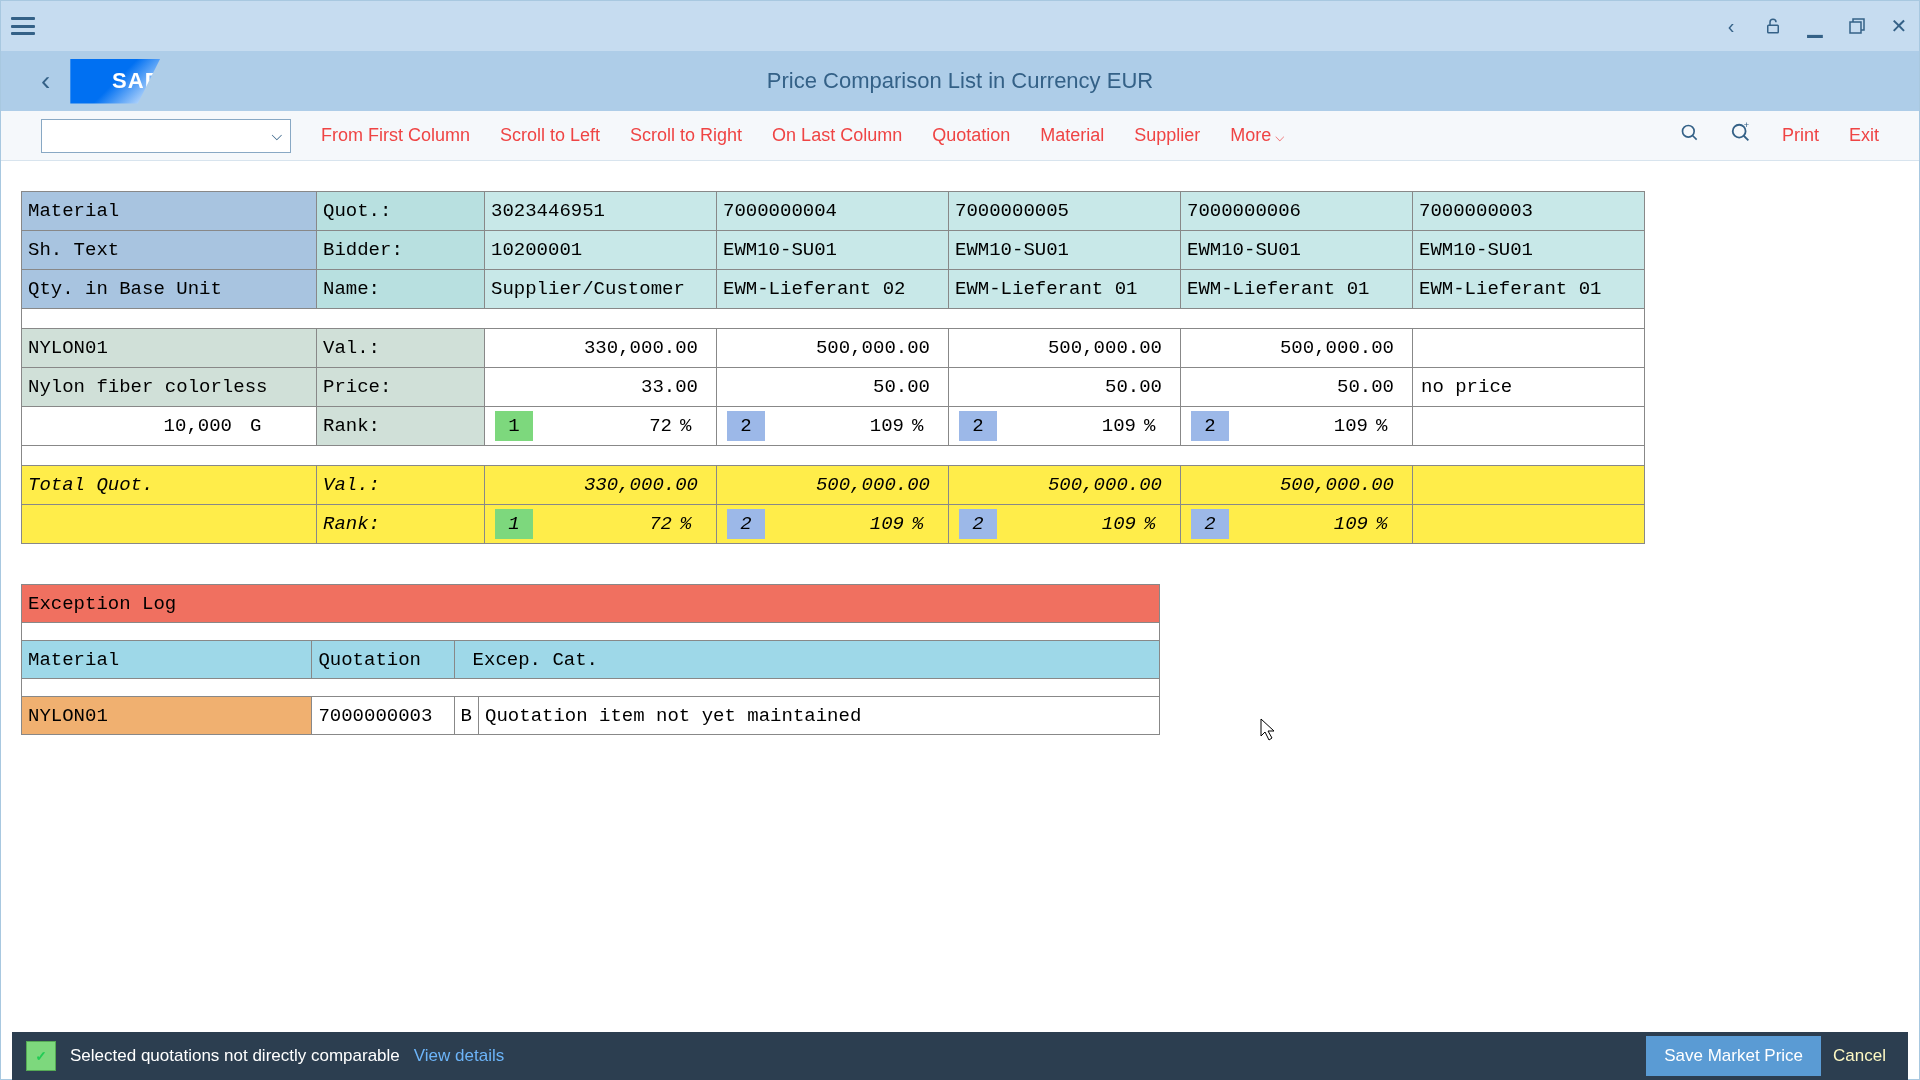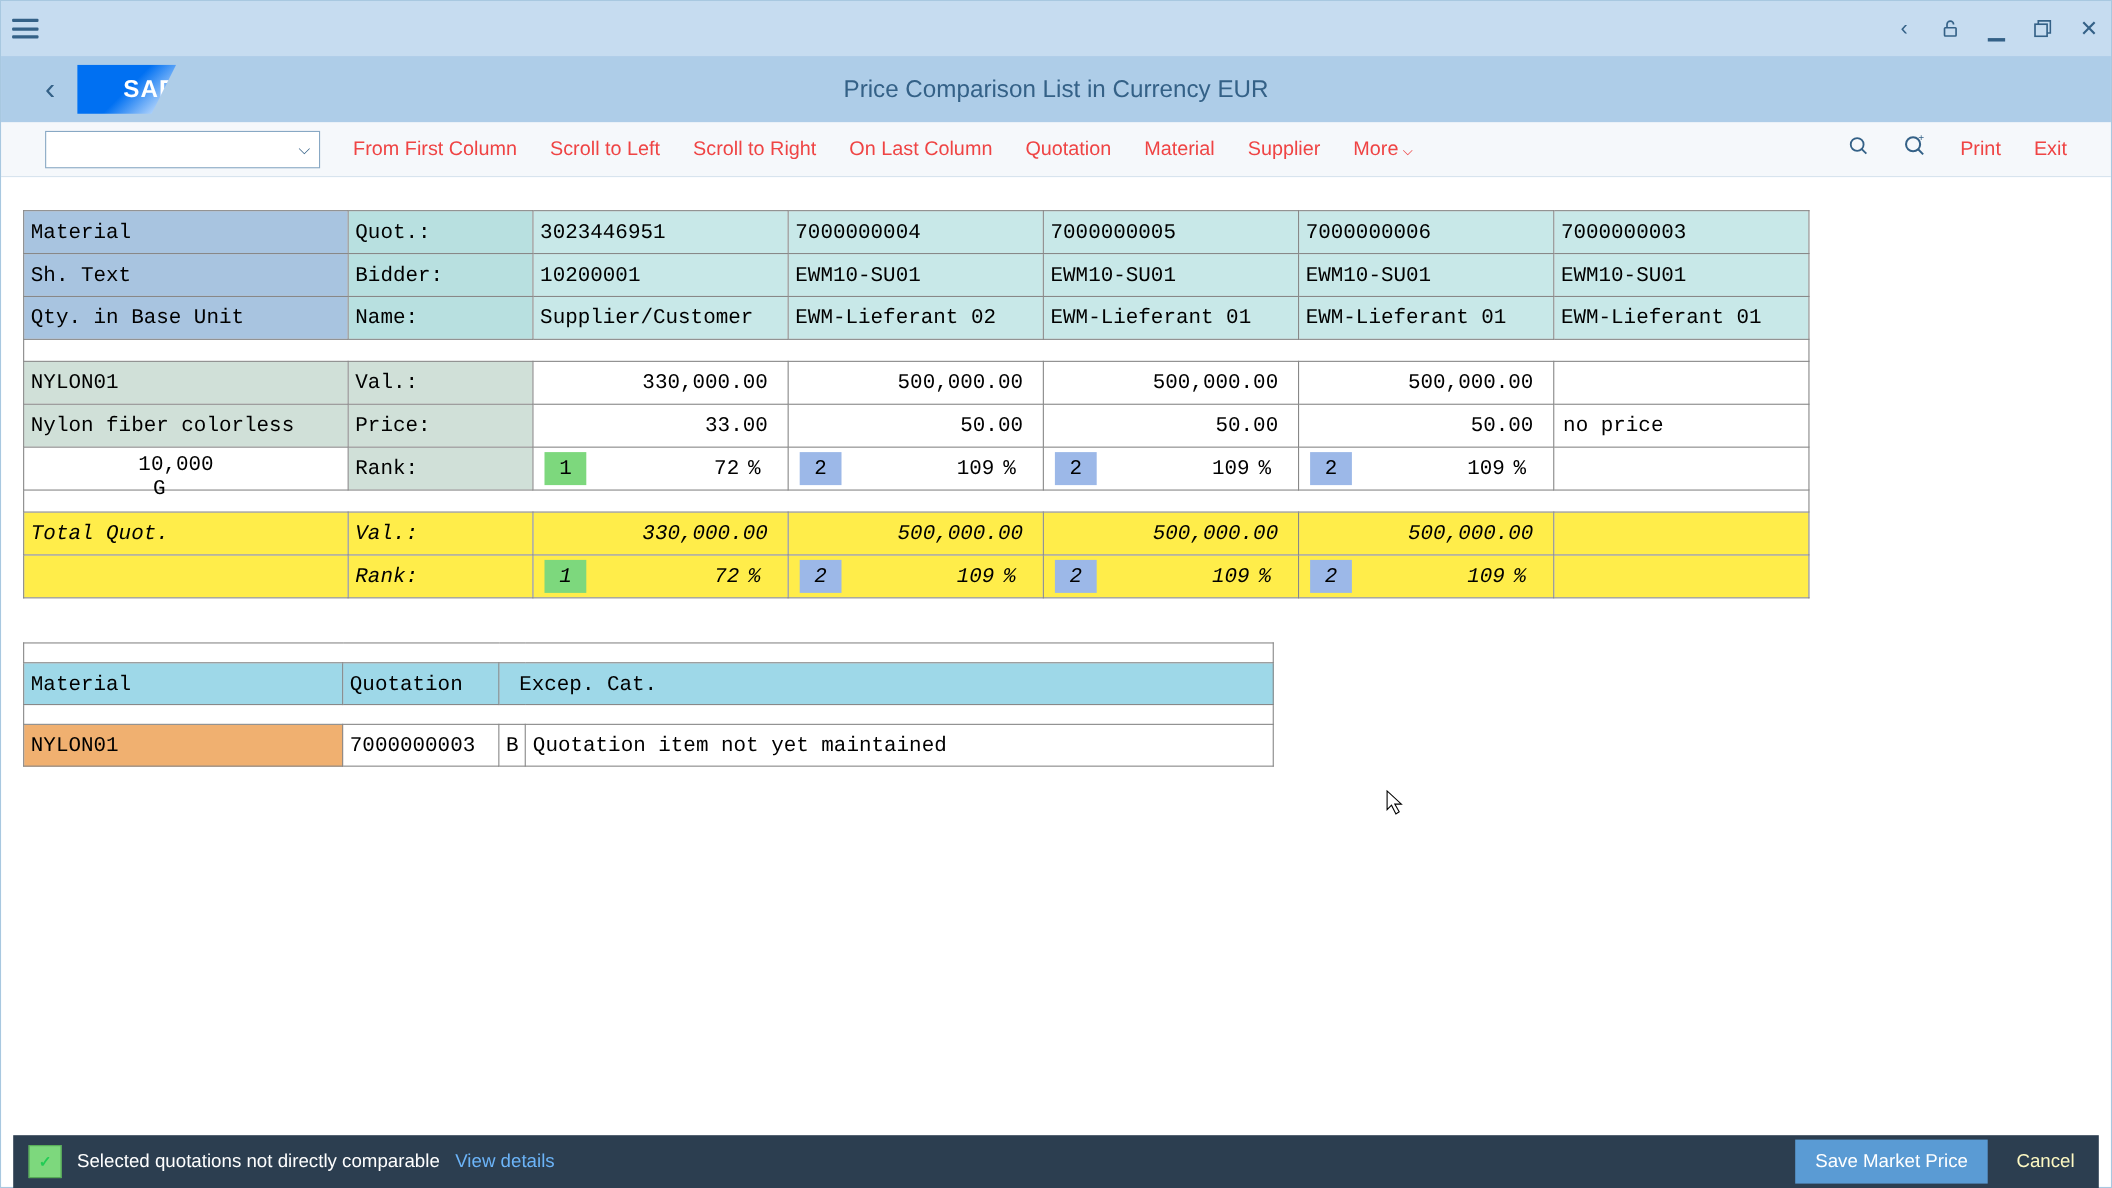--- a/index.html
+++ b/index.html
@@ -27,21 +27,21 @@
 .cell { padding: 4px 6px; height: 38px; display: flex; align-items: center; }
 .col-mat { width: 295px; }
 .col-lbl { width: 168px; }
 .col-q { width: 232px; }
 .hdr-mat { background: #a8c4e0; }
 .hdr-lbl { background: #b8e0e0; }
 .hdr-q { background: #c8e8e8; }
 .body-mat { background: #d0e0d8; }
 .body-lbl { background: #d0e0d8; }
 .body-q { background: white; text-align: right; justify-content: flex-end; padding-right: 18px; }
-.qty-cell { background: white; flex-direction: column; }
+.qty-cell { background: white; }
 .qty-inner { display: flex; }
 .qty-num { flex: 1; text-align: right; padding-right: 18px; }
 .qty-unit { width: 60px; }
 .rank-cell { display: flex; align-items: center; }
 .rank-badge { width: 38px; text-align: center; padding: 4px 0; margin: 0 4px; }
 .rank-1 { background: #7dd87d; }
 .rank-2 { background: #9cb8e8; }
 .rank-pct { flex: 1; text-align: right; padding-right: 8px; }
 .rank-sym { width: 30px; }
 .yellow { background: #ffed4a !important; }
@@ -52,21 +52,21 @@
 .ex-title { background: #f07060; width: 1138px; }
 .ex-h { background: #9ed8e8; }
 .ex-mat { background: #f0b070; width: 290px; }
 .ex-q { width: 142px; background: white; }
 .ex-b { width: 24px; background: white; text-align: center; }
 .ex-msg { width: 680px; background: white; }
 .footer { position: absolute; bottom: 0; left: 12px; right: 12px; height: 48px; background: #2c3e50; display: flex; align-items: center; padding: 0 14px; gap: 14px; color: white; }
 .footer-check { width: 30px; height: 30px; background: #7dd87d; border: 1px solid #5a5; display: flex; align-items: center; justify-content: center; color: #2c5; font-weight: bold; }
 .footer-text { font-size: 17px; }
 .footer-link { color: #6cb4f8; font-size: 17px; cursor: pointer; }
-.footer-right { margin-left: auto; display: flex; gap: 18px; }
+.footer-right { margin-left: auto; display: flex; gap: 4px; }
 .footer-btn { background: #5a9bd4; color: white; padding: 10px 18px; font-size: 17px; cursor: pointer; border: none; }
 .footer-cancel { color: #fef9c3; font-size: 17px; cursor: pointer; padding: 10px 8px; }
 .cursor { position: absolute; left: 1260px; top: 718px; font-size: 18px; pointer-events: none; }
 </style>
 </head>
 <body>
 
 <div class="outer">
   <div class="titlebar">
     <div class="titlebar-left">
@@ -359,20 +359,23 @@
               </div>
             </td>
         <td>
               <div class="cell yellow"></div>
             </td>
       </tr>
     </tbody></table>
 
     <table class="exlog">
       <tbody>
+          <tr>
+            <td class="ex-title" colspan="4">Exception Log</td>
+          </tr>
       <tr>
             <td colspan="4" style="height:18px;background:white"></td>
           </tr>
       <tr>
         <td class="ex-h" style="width:290px">Material</td>
         <td class="ex-h" style="width:142px">Quotation</td>
         <td class="ex-h" colspan="2" style="width:704px;padding-left:18px">Excep. Cat.</td>
       </tr>
       <tr>
             <td colspan="4" style="height:18px;background:white"></td>

